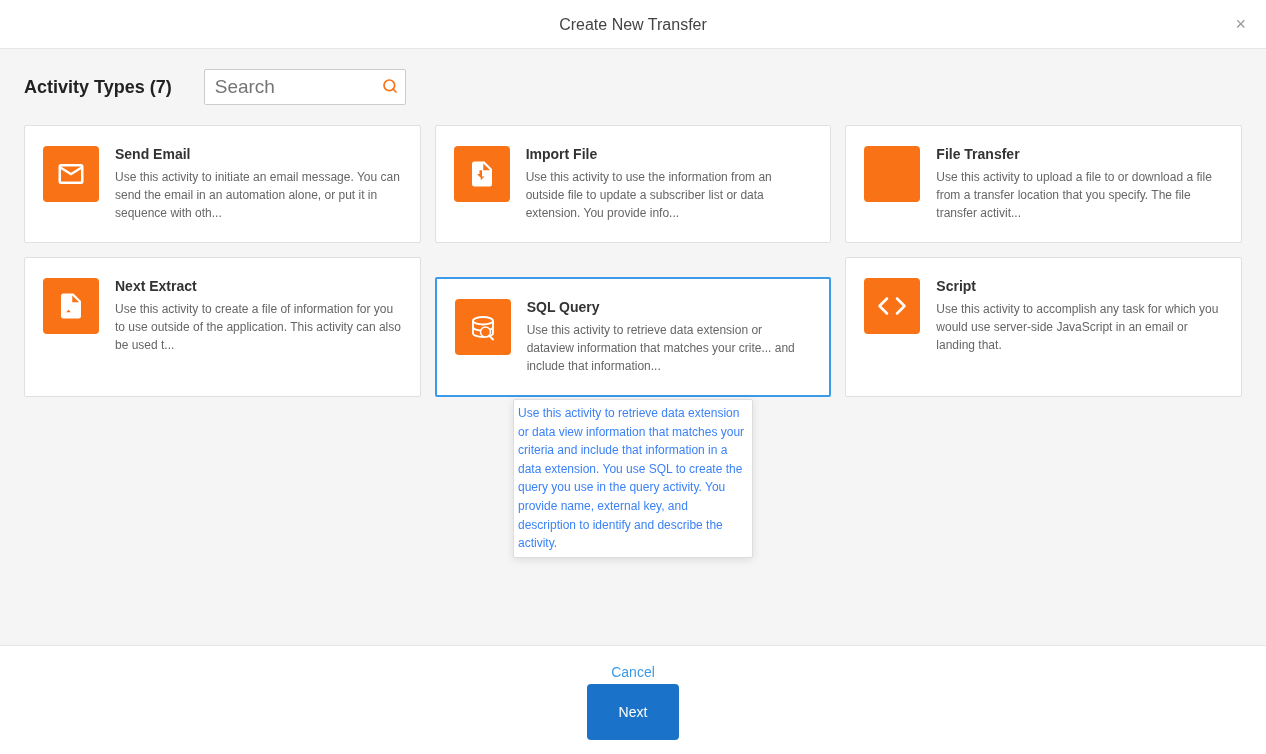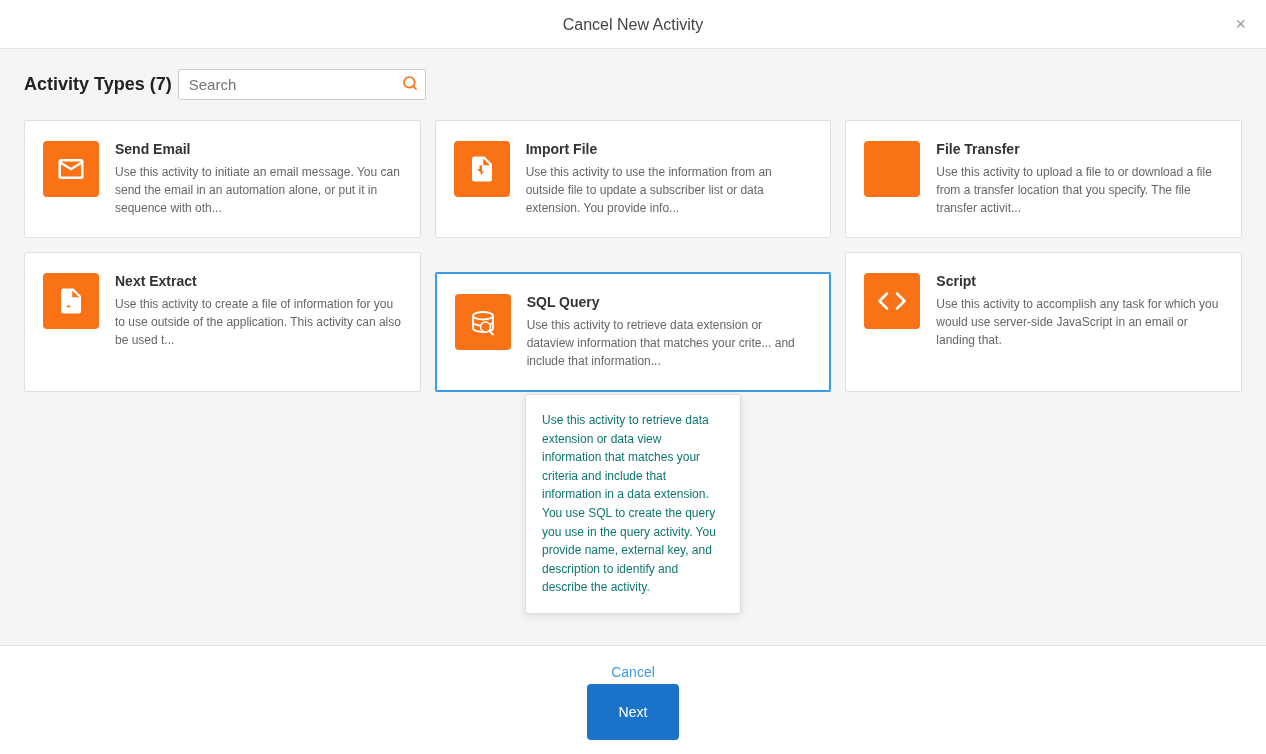--- a/index.html
+++ b/index.html
@@ -50,38 +50,38 @@
     .modal-body {
       flex: 1;
       padding: 20px 24px;
       background: #f5f5f5;
       overflow-y: auto;
     }
     .toolbar {
       display: flex;
       align-items: center;
       margin-bottom: 20px;
-      gap: 6px;
+      gap: 32px;
     }
     .activity-types-label {
       font-size: 18px;
       font-weight: 600;
       color: #222;
     }
     .search-wrapper {
       position: relative;
       display: flex;
       align-items: center;
     }
     .search-input {
       border: 1px solid #ccc;
       border-radius: 2px;
       padding: 6px 32px 6px 10px;
-      font-size: 15px;
-      width: 248px;
+      font-size: 19px;
+      width: 202px;
       outline: none;
       background: #fff;
     }
     .search-icon {
       position: absolute;
       right: 8px;
       color: #f97316;
       font-size: 15px;
       pointer-events: none;
     }
@@ -135,24 +135,24 @@
       line-height: 1.5;
     }
     .tooltip-box {
       position: absolute;
       left: 50%;
       top: calc(100% + 4px);
       transform: translateX(-50%);
       background: #fff;
       border: 1px solid #ddd;
       border-radius: 2px;
-      padding: 16px;
-      width: 216px;
+      padding: 4px;
+      width: 240px;
       font-size: 12px;
-      color: #0f766e;
+      color: #3b82f6;
       line-height: 1.55;
       z-index: 100;
       box-shadow: 0 2px 8px rgba(0,0,0,0.10);
     }
     .modal-footer {
       padding: 14px 24px;
       border-top: 1px solid #e5e5e5;
       display: flex;
       align-items: center;
       justify-content: space-between;
@@ -177,21 +177,21 @@
       font-weight: 400;
       cursor: pointer;
     }
   </style>
 </head>
 <body>
 
 <div class="modal">
 
   <div class="modal-header">
-    <span class="modal-title">Cancel New Activity</span>
+    <span class="modal-title">Create New Transfer</span>
     <button class="close-btn">×</button>
   </div>
 
   <div class="modal-body">
 
     <div class="toolbar">
       <span class="activity-types-label">Activity Types (7)</span>
       <div class="search-wrapper">
         <input class="search-input" type="text" placeholder="Search" style="">
         <span class="search-icon">

